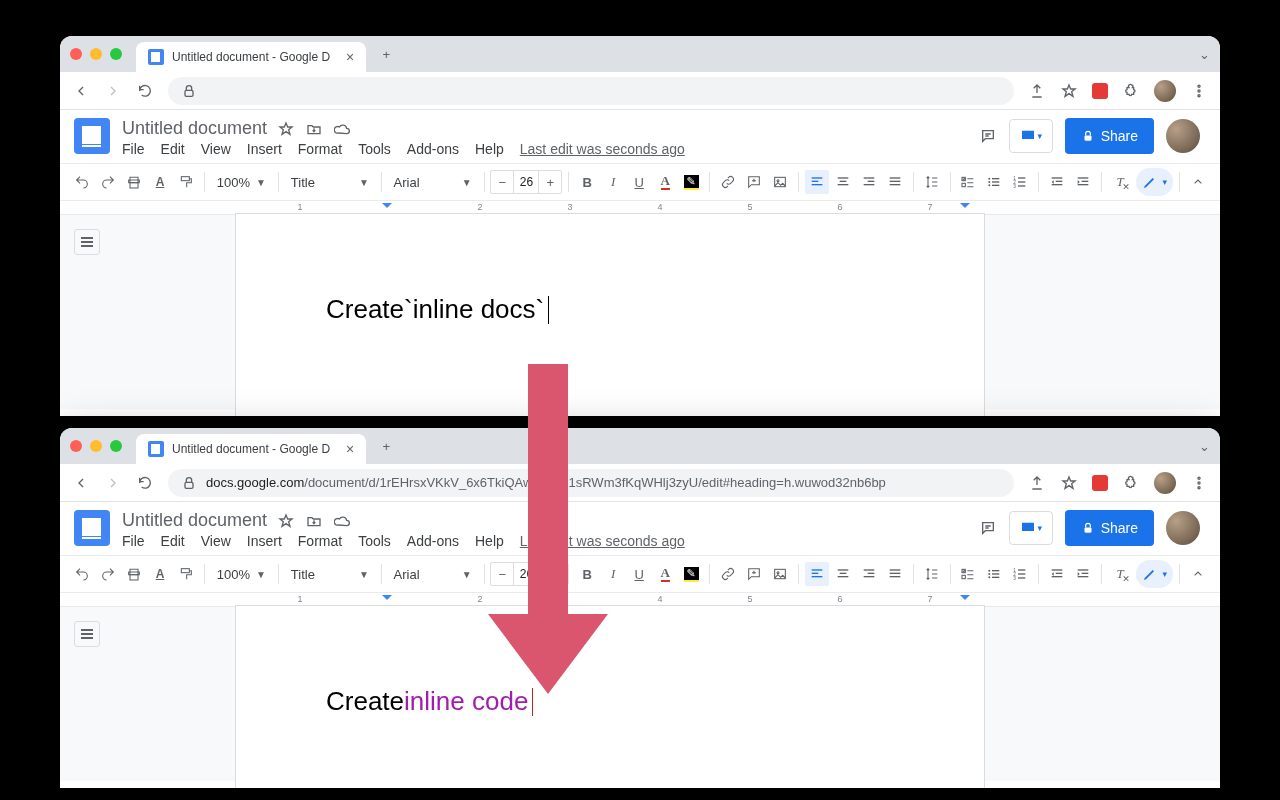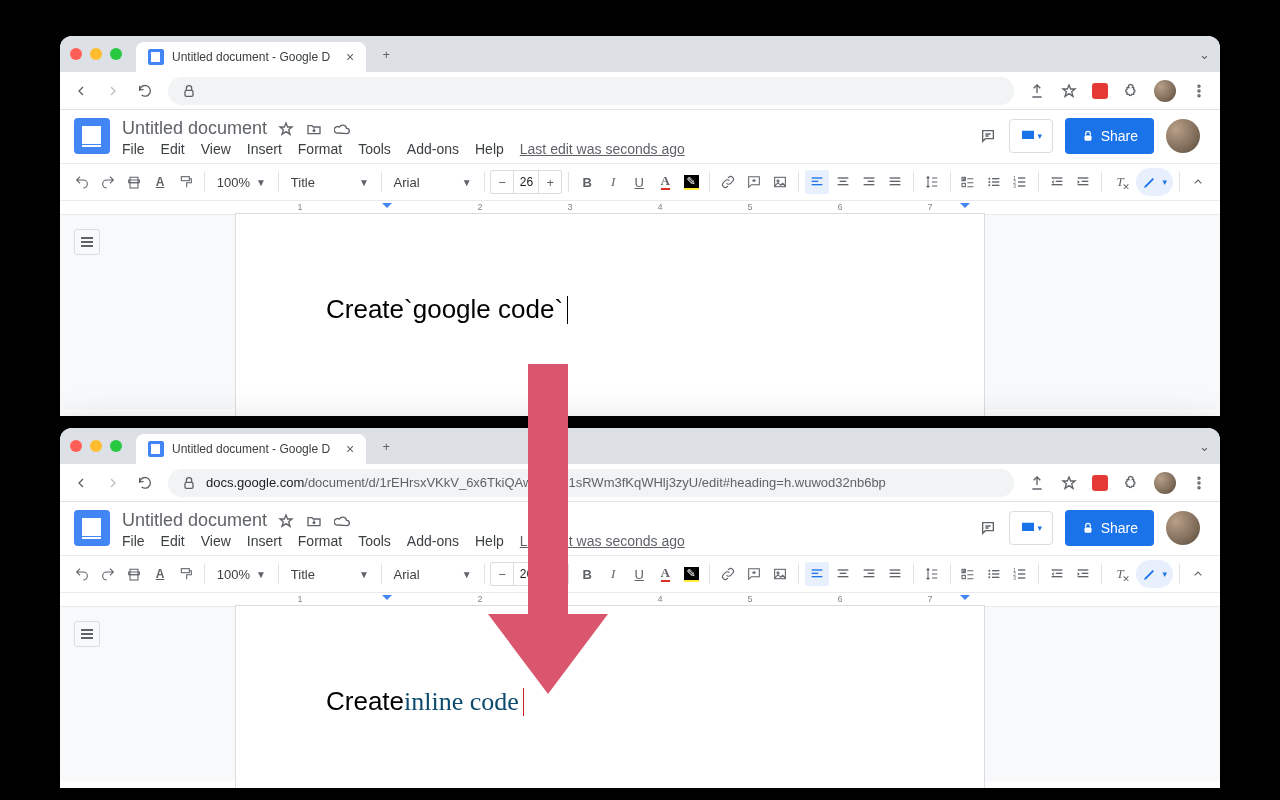--- a/index.html
+++ b/index.html
@@ -69,21 +69,21 @@
   
   .canvas { background:#f8f9fa; position:relative; height: calc(100% - 38px - 38px - 60px - 36px); }
   .ruler { height:14px; background:#fff; border-bottom:1px solid #e8eaed; position:relative; font-size:9px; color:#80868b; }
   .ruler .marks { position:absolute; left:230px; right:0; top:0; bottom:0; }
   .ruler .n { position:absolute; top:1px; transform:translateX(-50%); }
   .ruler .ind { position:absolute; top:2px; width:0; height:0; border:5px solid transparent; border-top-color:#4285f4; }
   .page { position:absolute; left:175px; top:12px; width:750px; background:#fff; border:1px solid #dadce0; min-height:300px; padding:80px 90px; }
   .outline { position:absolute; left:14px; top:28px; width:26px; height:26px; border:1px solid #dadce0; border-radius:3px; display:flex; align-items:center; justify-content:center; }
   .outline::before { content:""; width:12px; height:2px; background:#5f6368; box-shadow:0 -4px 0 #5f6368, 0 4px 0 #5f6368; }
   .docline { font-size:26px; font-family: Arial, sans-serif; color:#000; display:flex; align-items:center; }
-  .docline .code { font-family: Liberation Serif, serif; color:#0c4a6e; }
+  .docline .code { font-family: Liberation Sans, sans-serif; color:#a21caf; }
   .cursor { display:inline-block; width:1px; height:28px; background:#000; margin-left:4px; }
   .cursor.red { background:#c5221f; }
 
   
   .arrow { position:absolute; left:488px; top:364px; width:120px; height:340px; pointer-events:none; }
   .arrow .shaft { position:absolute; left:40px; top:0; width:40px; height:260px; background:#d9566e; }
   .arrow .head { position:absolute; left:0; top:250px; width:0; height:0; border:60px solid transparent; border-top:80px solid #d9566e; border-bottom:none; }
 </style>
 </head>
 <body>
@@ -404,21 +404,21 @@
         <span class="n" style="left:550px">6</span>
         <span class="n" style="left:640px">7</span>
         <span class="ind" style="left:670px"></span>
         <span class="n" style="left:730px"></span>
       </div>
     </div>
     <div class="outline"></div>
     <div class="page">
       <div class="docline">
         <span>Create </span>
-          <span>`google code` </span>
+          <span>`inline docs` </span>
           <span class="cursor"></span>
       </div>
     </div>
   </div>
 </div>
 
 <div class="window w2">
   <div class="tabstrip">
     <div class="traffic">
       <span class="dot red"></span>

